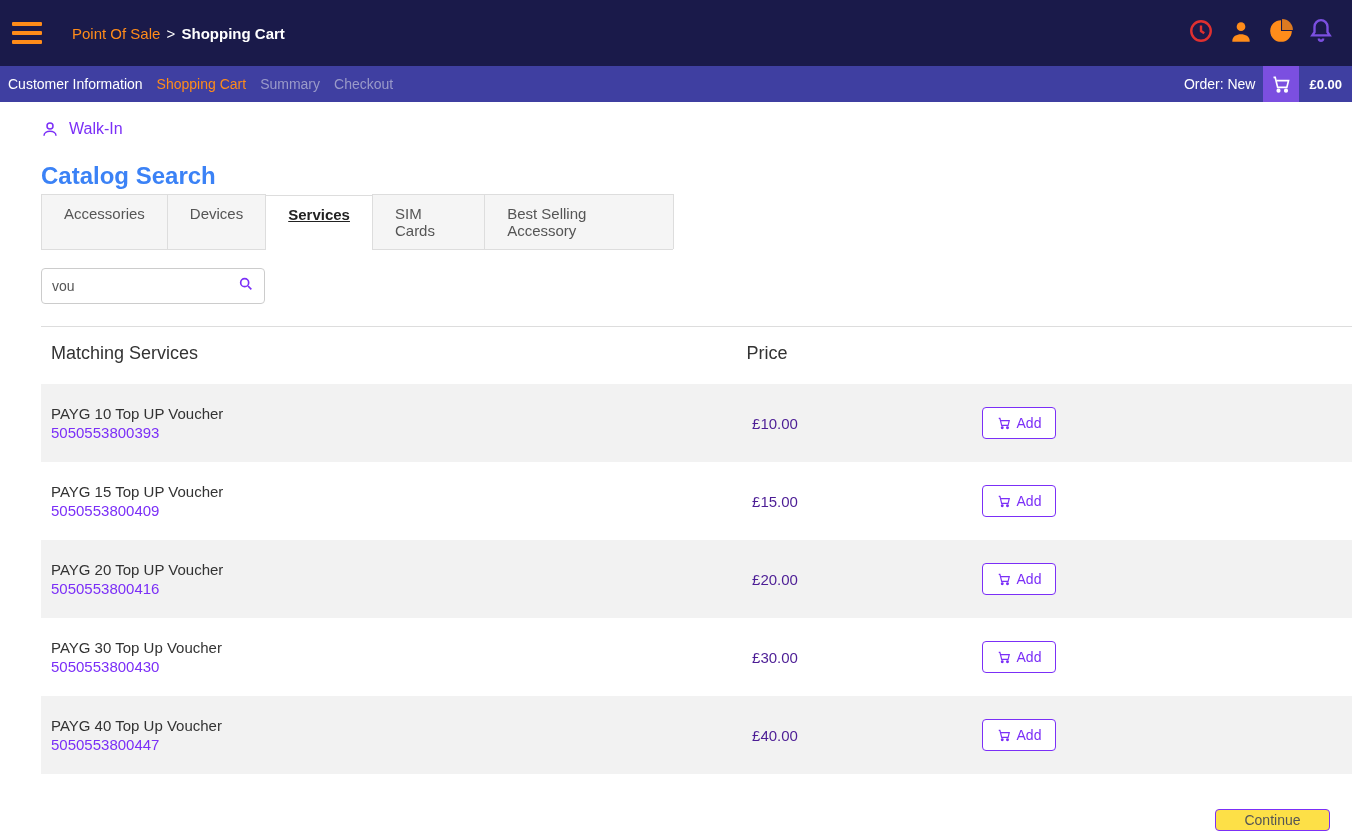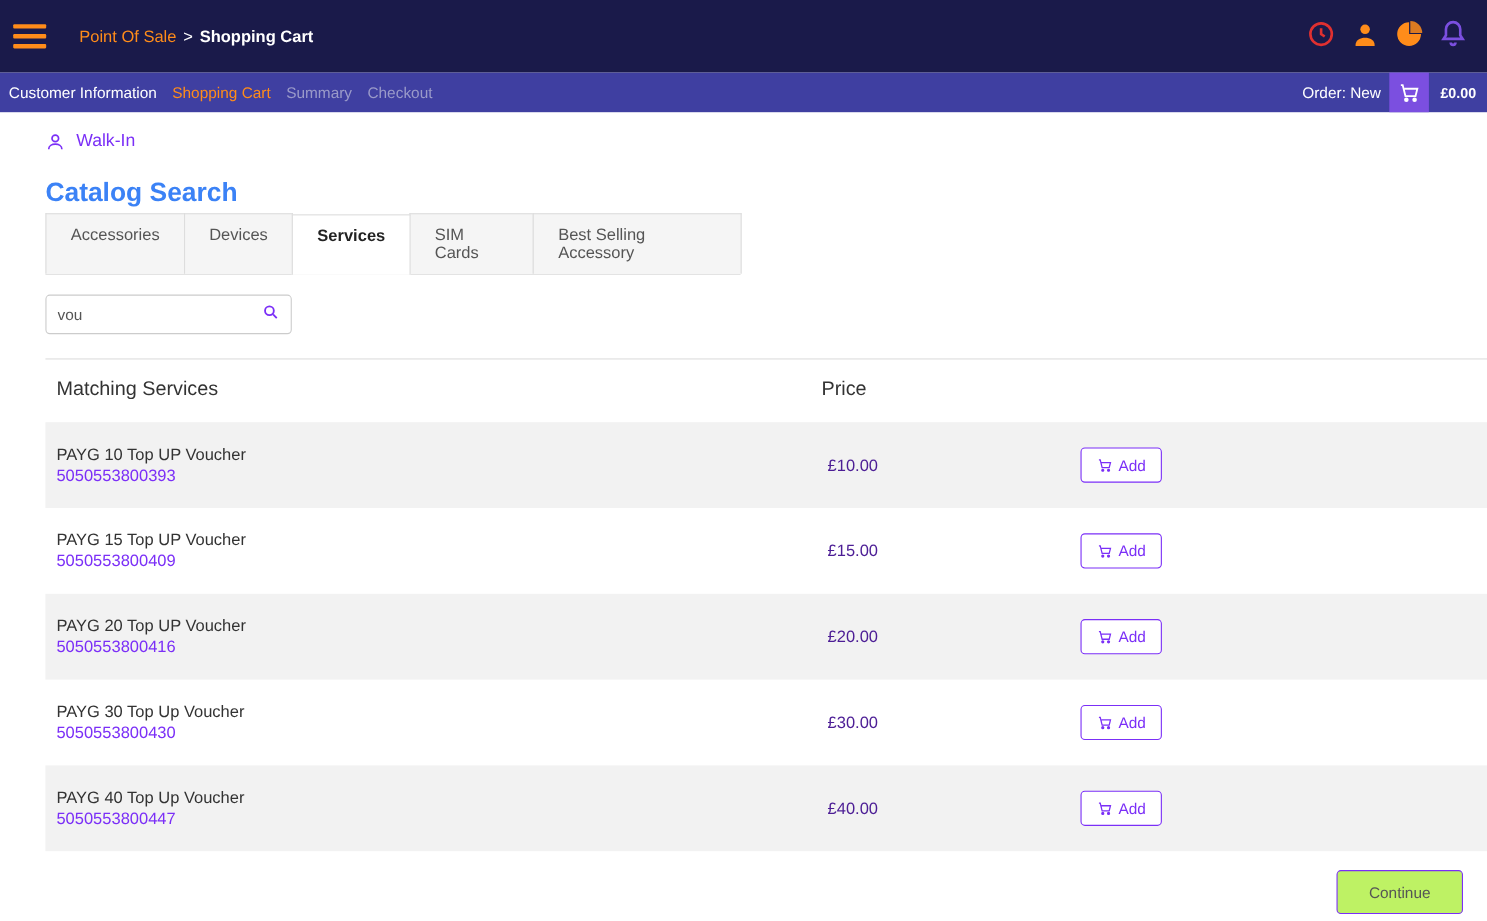--- a/index.html
+++ b/index.html
@@ -22,38 +22,38 @@
     .subnav-right { display: flex; align-items: center; }
     .order-label { font-size: 14px; color: #fff; padding-right: 8px; }
     .cart-box { background: #7b4fe0; width: 36px; height: 36px; display: flex; align-items: center; justify-content: center; }
     .price-total { font-size: 13px; font-weight: bold; color: #fff; padding: 0 10px; }
     .content { position: relative; height: 735px; overflow: hidden; margin-left: 27px; }
     .scroll-area { width: 1340px; height: 680px; overflow-y: scroll; padding: 18px 14px 0 14px; }
     .customer-row { display: flex; align-items: center; gap: 10px; color: #7b2ff7; font-size: 16px; margin-bottom: 24px; cursor: pointer; }
     .catalog-title { font-size: 24px; color: #3b82f6; margin-bottom: 4px; }
     .tabs { display: flex; border-bottom: 1px solid #ddd; width: 632px; }
     .tab { padding: 10px 22px; font-size: 15px; color: #555; background: #f5f5f5; border: 1px solid #ddd; border-bottom: none; margin-right: -1px; cursor: pointer; }
-    .tab.active { background: #fff; font-weight: bold; color: #222; position: relative; top: 1px; }
+    .tab.active { background: #fff; font-weight: bold; color: #222; position: relative; top: 1px; text-decoration: underline; }
     .search-box { margin-top: 18px; width: 224px; height: 36px; border: 1px solid #ccc; border-radius: 4px; display: flex; align-items: center; padding: 0 10px; }
     .search-box input { flex: 1; border: none; outline: none; font-size: 14px; color: #555; }
     .search-box svg { width: 16px; height: 16px; }
     .hr { border: none; border-top: 1px solid #ddd; margin-top: 22px; }
     .table-head { display: flex; padding: 16px 0 20px 0; gap: 36px; }
     .th-name { width: 590px; padding-left: 10px; font-size: 18px; color: #333; }
     .th-price { width: 200px; font-size: 18px; color: #333; text-align: center; }
     .row { display: flex; align-items: center; padding: 20px 0 20px 0; min-height: 78px; gap: 44px; }
     .row.alt { background: #f2f2f2; }
     .col-name { width: 590px; padding-left: 10px; }
     .item-name { font-size: 15px; color: #333; margin-bottom: 2px; }
     .item-sku { font-size: 15px; color: #7b2ff7; cursor: pointer; }
     .col-price { width: 200px; font-size: 15px; color: #4c1d95; text-align: center; }
     .col-add { width: 200px; display: flex; justify-content: center; }
     .add-btn { border: 1px solid #7b2ff7; color: #7b2ff7; background: #fff; padding: 7px 14px; border-radius: 4px; font-size: 14px; cursor: pointer; display: flex; align-items: center; gap: 6px; }
     .add-btn svg { width: 14px; height: 14px; }
-    .continue-btn { position: absolute; bottom: 6px; right: 22px; width: 115px; height: 40px; background: #bef264; border: 1px solid #7b2ff7; color: #555; border-radius: 4px; font-size: 14px; cursor: pointer; }
+    .continue-btn { position: absolute; bottom: 6px; right: 22px; width: 115px; height: 22px; background: #fde047; border: 1px solid #7b2ff7; color: #555; border-radius: 4px; font-size: 14px; cursor: pointer; }
   </style>
 </head>
 <body>
 
 <div class="topbar">
   <div class="topbar-left">
     <div class="menu-icon">
       <div class="bar"></div>
         <div class="bar"></div>
         <div class="bar"></div>

